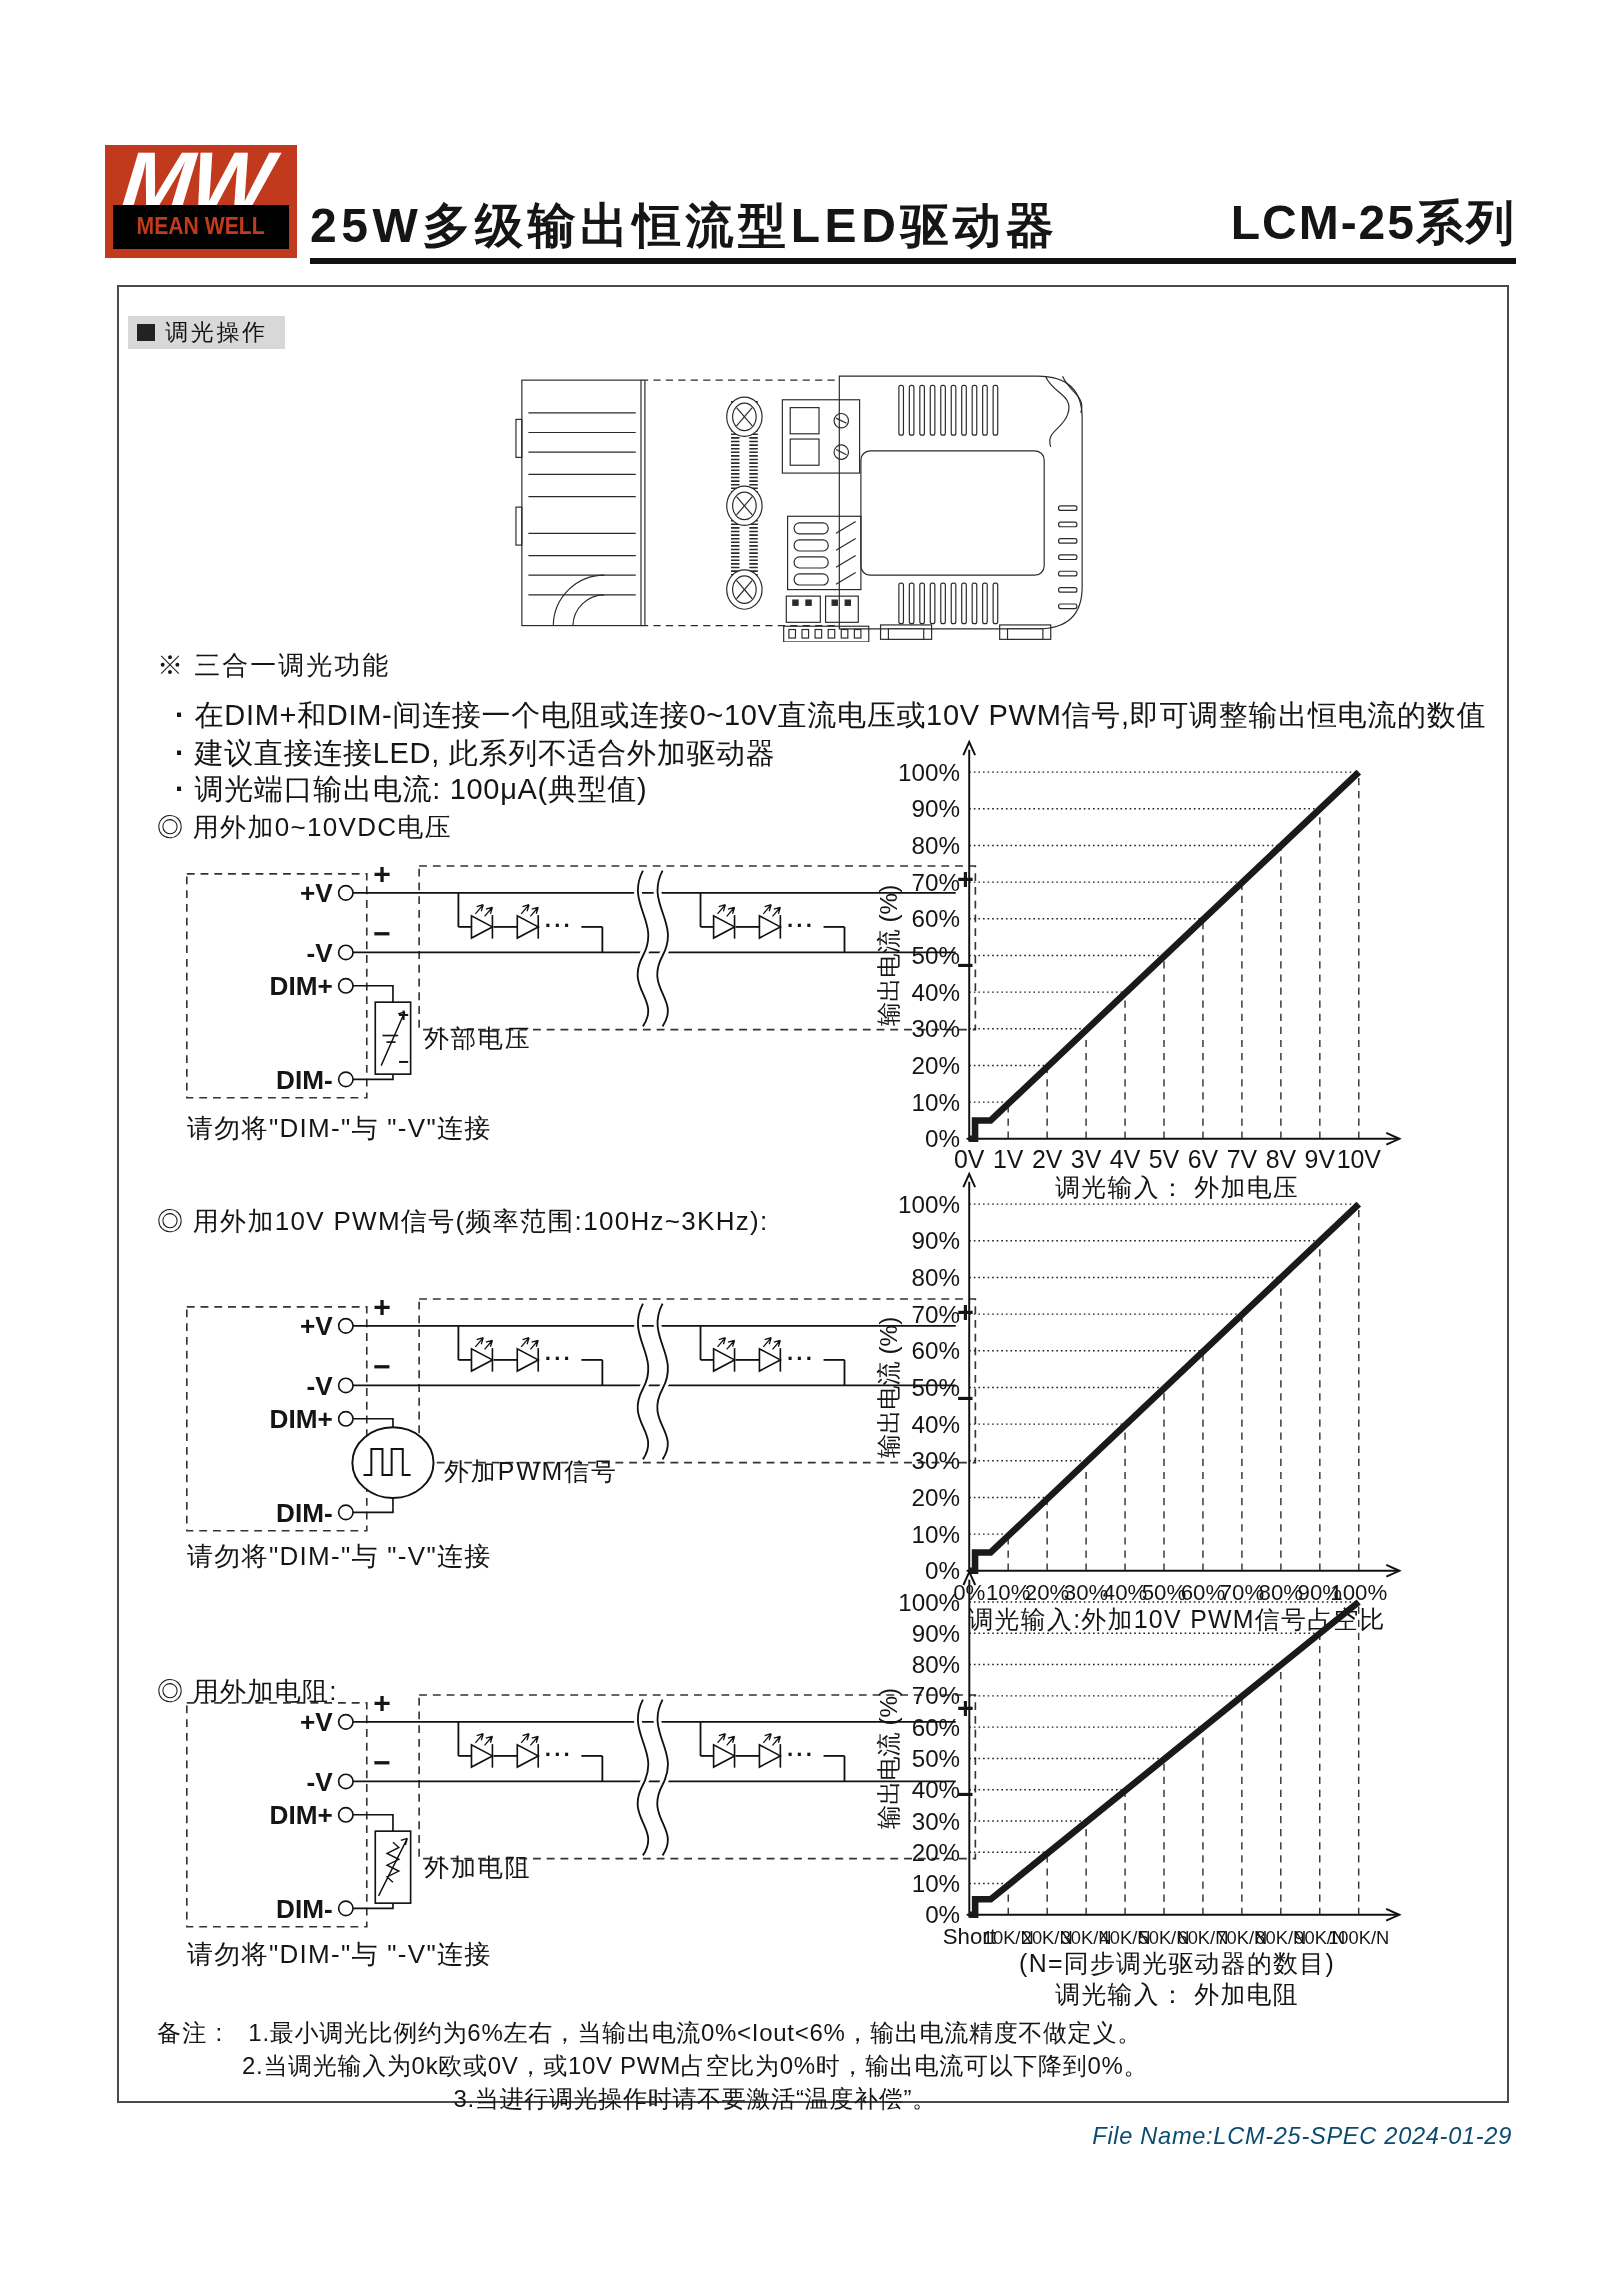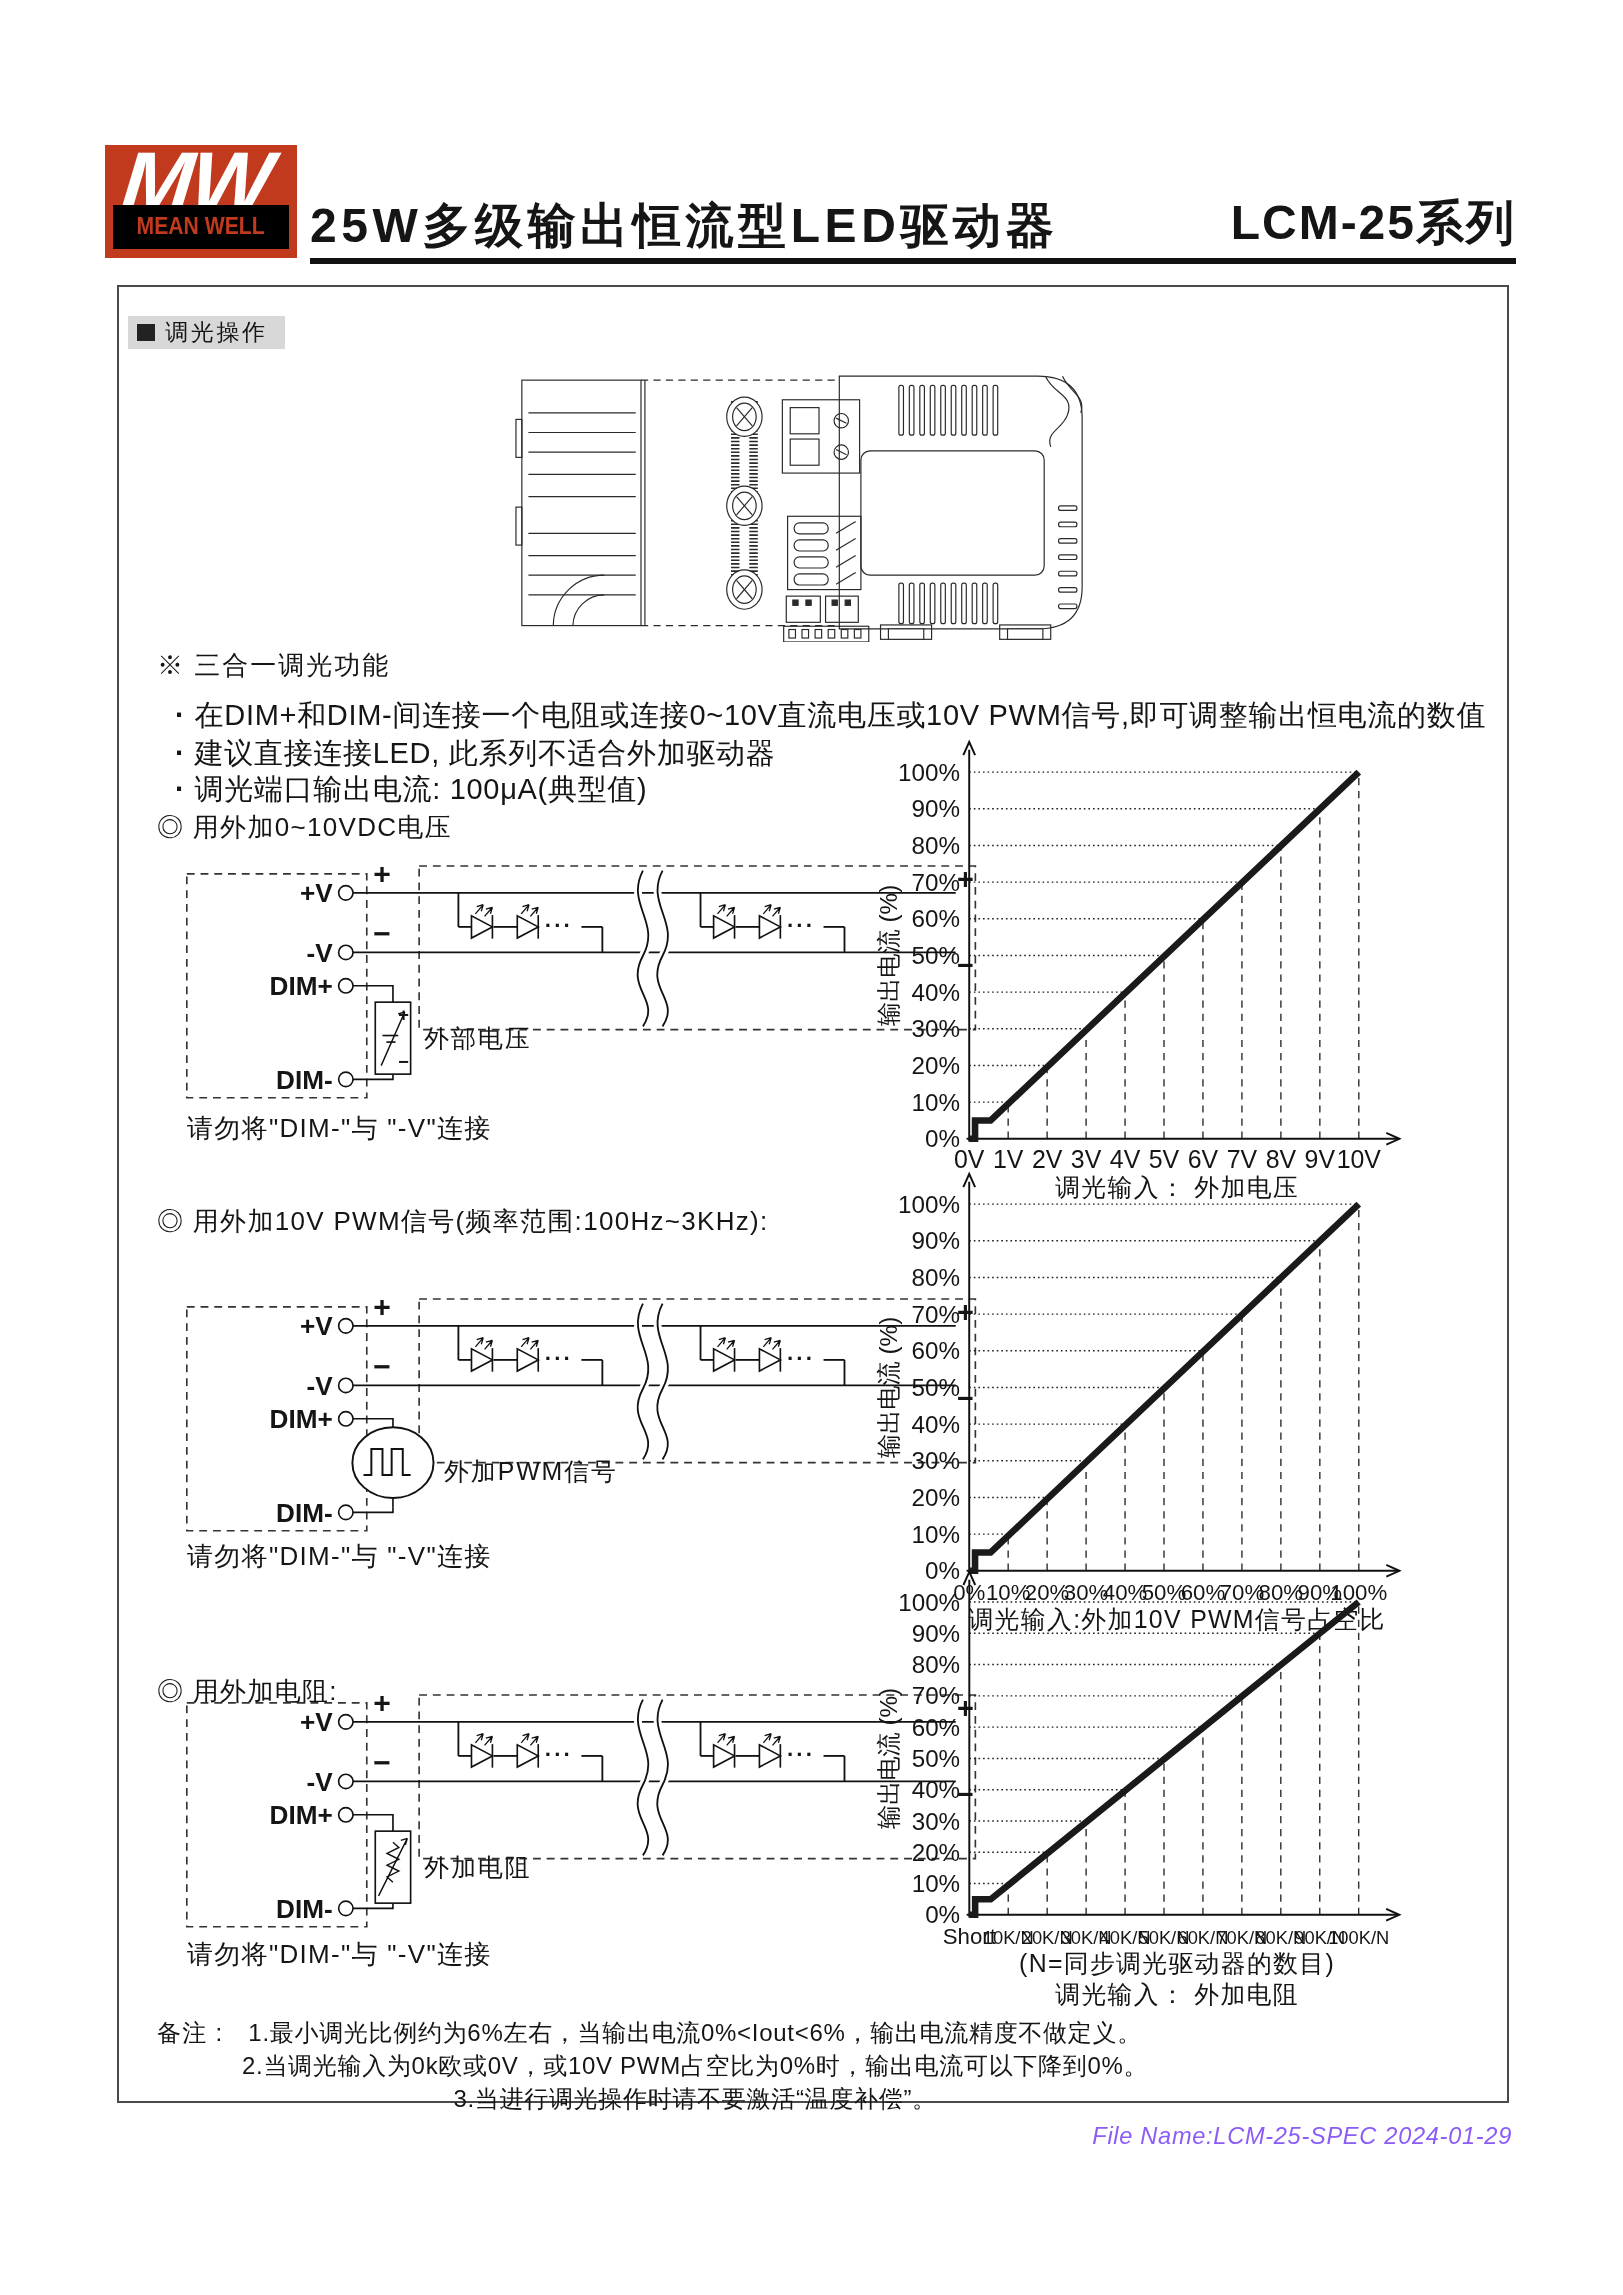--- a/index.html
+++ b/index.html
@@ -33,21 +33,21 @@
   .m-heading{left:157px;font-size:26px;letter-spacing:1.3px;white-space:nowrap;text-align:right;}
   .warning{left:187px;font-size:26px;letter-spacing:1.3px;white-space:nowrap;}
   .circuit{left:177px;width:818px;height:275px;}
   .chartbox{left:871px;width:550px;}
   svg{font-family:inherit;}
   svg text{fill:#151515;}
   
   .footnotes{left:157px;top:2016px;display:flex;font-size:24px;line-height:33px;}
   .footnotes .fn-label{width:85px;font-size:24px;letter-spacing:1.3px;}
   .fn-item{white-space:nowrap;letter-spacing:0.7px;text-align:center;}
-  .footer{top:2123px;right:111px;font-size:23.6px;font-style:italic;color:#8b5cf6;letter-spacing:0.7px;}
+  .footer{top:2123px;right:111px;font-size:23.6px;font-style:italic;color:#0c4a6e;letter-spacing:0.7px;}
 </style>
 </head>
 <body>
 
 <div class="abs logo">
   <div class="logo-box" style="background: rgb(194, 58, 30);"></div>
   <div class="logo-mw">MW</div>
   <div class="logo-band">
     <span class="logo-brand" style="color: rgb(194, 58, 30);">MEAN WELL</span>
   </div>

